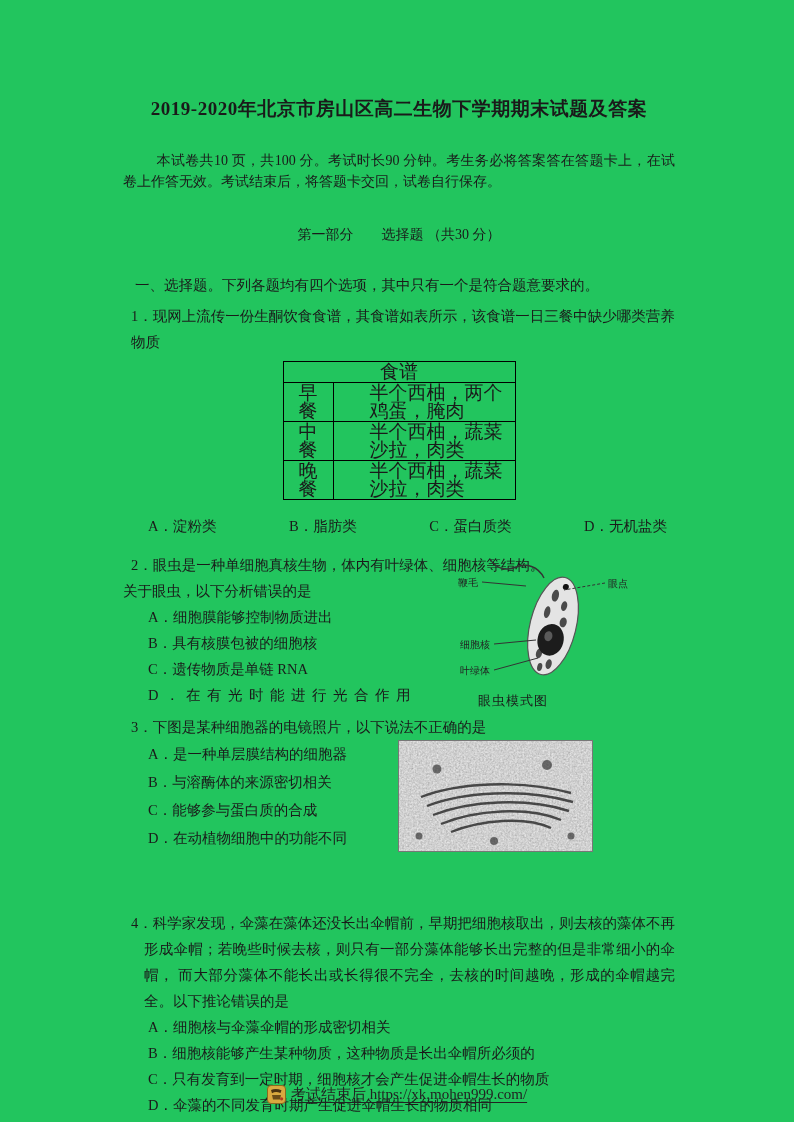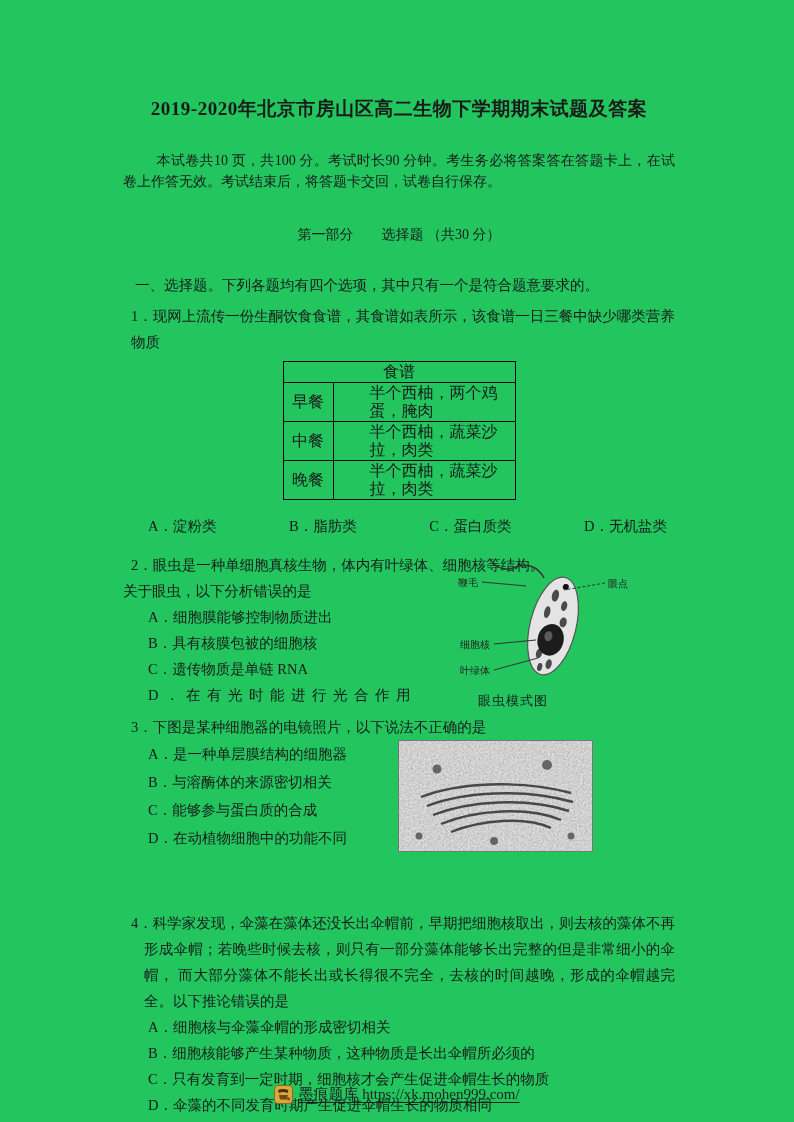--- a/index.html
+++ b/index.html
@@ -51,21 +51,21 @@
     text-indent:-13px;
     text-align:justify;
   }
   .opt { line-height:26px; padding-left:25px; }
   .opt-tall { line-height:28px; }
   .spread { letter-spacing:6.5px; }
 
   .menu-table {
     border-collapse:collapse;
     margin:6px auto 0 auto;
-    font-size:16px;
+    font-size:19px;
   }
   .menu-table th, .menu-table td {
     border:1px solid #000;
     padding:1px 8px;
     line-height:18px;
     font-weight:normal;
   }
   .menu-table th { text-align:center; }
   .menu-table td.meal { text-align:center; width:50px; }
   .menu-table td.menu { width:182px;padding-left:36px; }
@@ -268,15 +268,15 @@
 
   </div>
 
   <div class="footer">
     <svg width="19" height="19" viewBox="0 0 19 19">
       <rect x="0.5" y="0.5" width="18" height="18" rx="3.5" fill="#d9a93f" stroke="#8a6a1e"></rect>
       <path d="M4,5 C7,3.4 11,3.6 14.5,5.2 L13.5,8 C10,6.6 7.5,6.8 5,8.2 Z" fill="#4a3311"></path>
       <path d="M5,10 L14,10 L13,14.5 L6,14.5 Z" fill="#6b4c17"></path>
       <circle cx="14.6" cy="13.8" r="1.6" fill="#b03a22"></circle>
     </svg>
-    <span class="footer-text">墨痕题库 https://xk.mohen999.com/</span>
+    <span class="footer-text">考试结束后 https://xk.mohen999.com/</span>
   </div>
 </div>
 
 </body></html>

